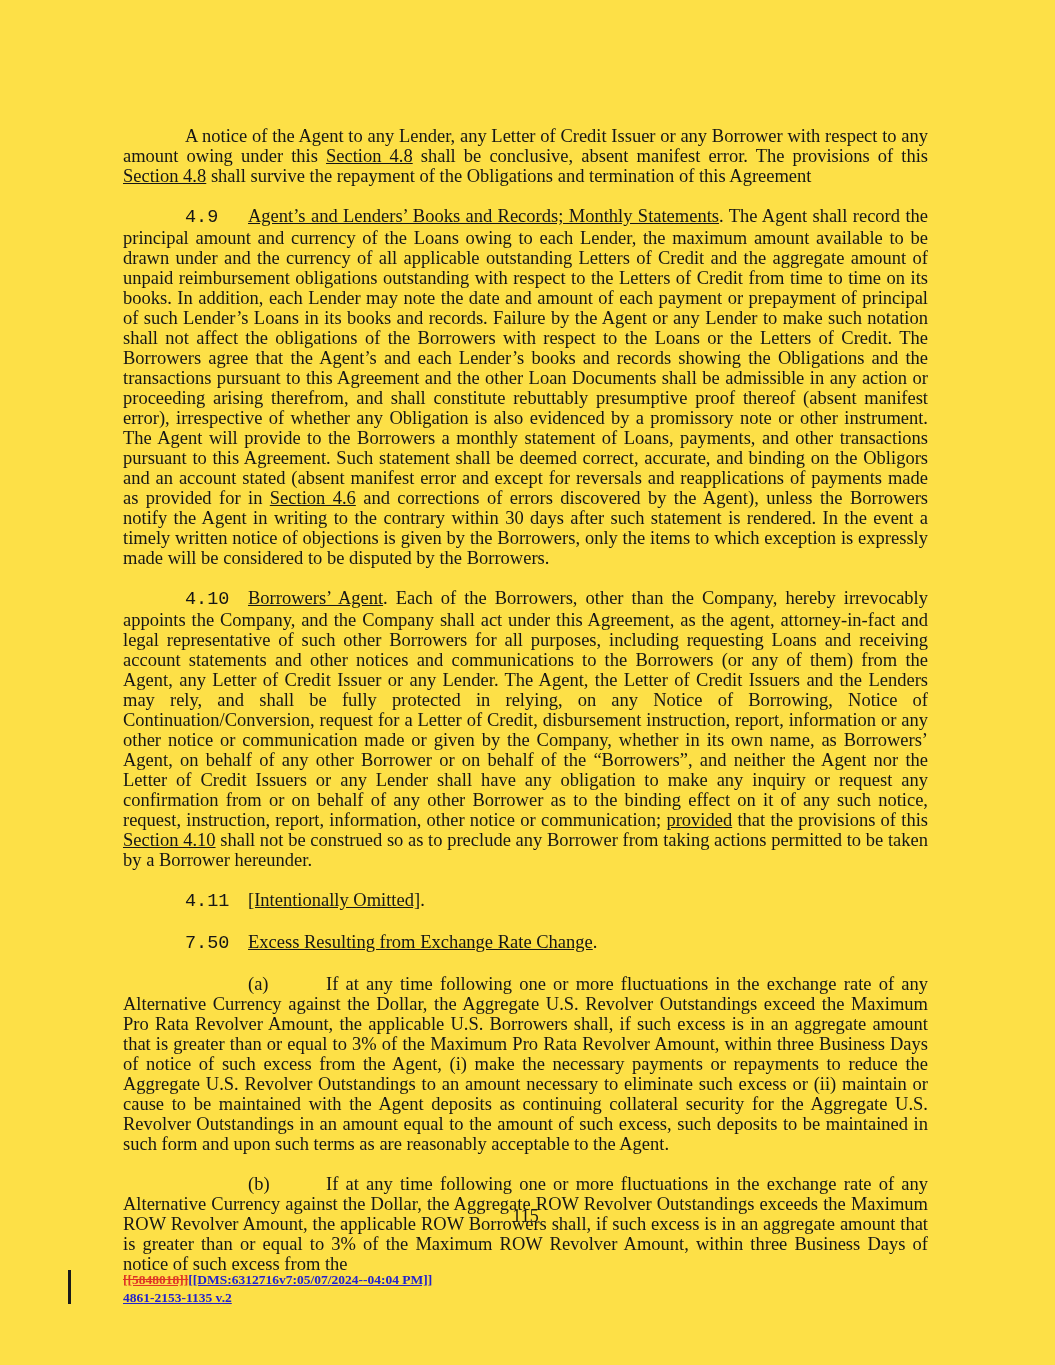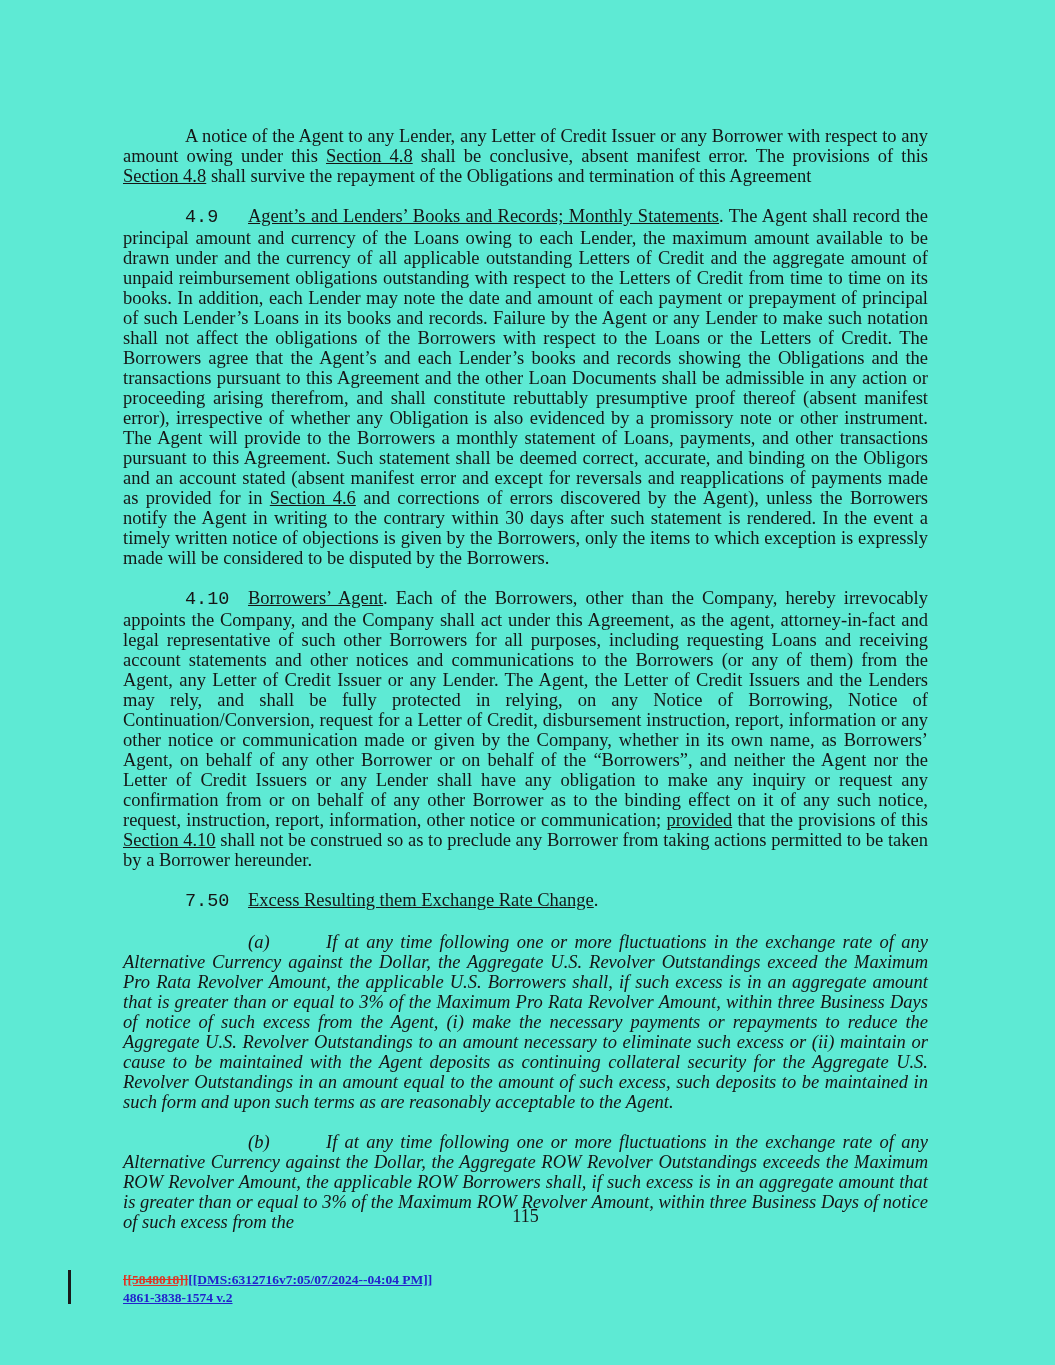--- a/index.html
+++ b/index.html
@@ -1,38 +1,38 @@
 <!DOCTYPE html>
 <html><head>
 <meta charset="utf-8">
 <style>
   * { margin: 0; padding: 0; box-sizing: border-box; }
   html, body { background: #ffffff; }
   .page {
     position: relative;
     width: 1055px;
     height: 1365px;
-    background: #5eead4;
+    background: #fde047;
     font-family: "Liberation Serif", "DejaVu Serif", serif;
     color: #161616;
     overflow: hidden;
   }
   .content {
     position: absolute;
     left: 123px;
     top: 126px;
     width: 805px;
     text-align: justify;
     font-size: 18.5px;
     line-height: 20px;
   }
   .content p { margin: 0 0 20px 0; }
   p.body-para { text-indent: 62px; }
   p.section-para { text-indent: 62px; }
-  p.sub-para { text-indent: 125px; font-style: italic; }
+  p.sub-para { text-indent: 125px; }
   .num { display: inline-block; width: 63px; text-indent: 0; font-family: Liberation Mono, monospace; }
   .sub-num { display: inline-block; width: 78px; text-indent: 0; }
   .u { text-decoration: underline; }
   .page-number {
     position: absolute;
     left: 123px;
     top: 1206px;
     width: 805px;
     text-align: center;
     font-size: 18px;
@@ -59,31 +59,32 @@
 </style>
 </head>
 <body>
 
 <div class="page">
 
   <div class="content">
     <p class="body-para"><span>A notice of the Agent to any Lender, any Letter of Credit Issuer or any Borrower with respect to any amount owing under this </span><span class="u">Section 4.8</span><span> shall be conclusive, absent manifest error.  The provisions of this </span><span class="u">Section 4.8</span><span> shall survive the repayment of the Obligations and termination of this Agreement</span></p>
     <p class="section-para"><span class="num">4.9</span><span class="u">Agent’s and Lenders’ Books and Records; Monthly Statements</span><span>.  The Agent shall record the principal amount and currency of the Loans owing to each Lender, the maximum amount available to be drawn under and the currency of all applicable outstanding Letters of Credit and the aggregate amount of unpaid reimbursement obligations outstanding with respect to the Letters of Credit from time to time on its books.  In addition, each Lender may note the date and amount of each payment or prepayment of principal of such Lender’s Loans in its books and records.  Failure by the Agent or any Lender to make such notation shall not affect the obligations of the Borrowers with respect to the Loans or the Letters of Credit.  The Borrowers agree that the Agent’s and each Lender’s books and records showing the Obligations and the transactions pursuant to this Agreement and the other Loan Documents shall be admissible in any action or proceeding arising therefrom, and shall constitute rebuttably presumptive proof thereof (absent manifest error), irrespective of whether any Obligation is also evidenced by a promissory note or other instrument.  The Agent will provide to the Borrowers a monthly statement of Loans, payments, and other transactions pursuant to this Agreement.  Such statement shall be deemed correct, accurate, and binding on the Obligors and an account stated (absent manifest error and except for reversals and reapplications of payments made as provided for in </span><span class="u">Section 4.6</span><span> and corrections of errors discovered by the Agent), unless the Borrowers notify the Agent in writing to the contrary within 30 days after such statement is rendered.  In the event a timely written notice of objections is given by the Borrowers, only the items to which exception is expressly made will be considered to be disputed by the Borrowers.</span></p>
     <p class="section-para"><span class="num">4.10</span><span class="u">Borrowers’ Agent</span><span>.  Each of the Borrowers, other than the Company, hereby irrevocably appoints the Company, and the Company shall act under this Agreement, as the agent, attorney-in-fact and legal representative of such other Borrowers for all purposes, including requesting Loans and receiving account statements and other notices and communications to the Borrowers (or any of them) from the Agent, any Letter of Credit Issuer or any Lender.  The Agent, the Letter of Credit Issuers and the Lenders may rely, and shall be fully protected in relying, on any Notice of Borrowing, Notice of Continuation/Conversion, request for a Letter of Credit, disbursement instruction, report, information or any other notice or communication made or given by the Company, whether in its own name, as Borrowers’ Agent, on behalf of any other Borrower or on behalf of the “Borrowers”, and neither the Agent nor the Letter of Credit Issuers or any Lender shall have any obligation to make any inquiry or request any confirmation from or on behalf of any other Borrower as to the binding effect on it of any such notice, request, instruction, report, information, other notice or communication; </span><span class="u">provided</span><span> that the provisions of this </span><span class="u">Section 4.10</span><span> shall not be construed so as to preclude any Borrower from taking actions permitted to be taken by a Borrower hereunder.</span></p>
-    <p class="section-para"><span class="num">7.50</span><span class="u">Excess Resulting them Exchange Rate Change</span><span>.</span></p>
+    <p class="section-para"><span class="num">4.11</span><span class="u">[Intentionally Omitted]</span><span>.</span></p>
+    <p class="section-para"><span class="num">7.50</span><span class="u">Excess Resulting from Exchange Rate Change</span><span>.</span></p>
     <p class="sub-para"><span class="sub-num">(a)</span><span>If at any time following one or more fluctuations in the exchange rate of any Alternative Currency against the Dollar, the Aggregate U.S. Revolver Outstandings exceed the Maximum Pro Rata Revolver Amount, the applicable U.S. Borrowers shall, if such excess is in an aggregate amount that is greater than or equal to 3% of the Maximum Pro Rata Revolver Amount, within three Business Days of notice of such excess from the Agent, (i) make the necessary payments or repayments to reduce the Aggregate U.S. Revolver Outstandings to an amount necessary to eliminate such excess or (ii) maintain or cause to be maintained with the Agent deposits as continuing collateral security for the Aggregate U.S. Revolver Outstandings in an amount equal to the amount of such excess, such deposits to be maintained in such form and upon such terms as are reasonably acceptable to the Agent.</span></p>
     <p class="sub-para"><span class="sub-num">(b)</span><span>If at any time following one or more fluctuations in the exchange rate of any Alternative Currency against the Dollar, the Aggregate ROW Revolver Outstandings exceeds the Maximum ROW Revolver Amount, the applicable ROW Borrowers shall, if such excess is in an aggregate amount that is greater than or equal to 3% of the Maximum ROW Revolver Amount, within three Business Days of notice of such excess from the</span></p>
   </div>
 
   <div class="page-number">115</div>
 
   <div class="change-bar"></div>
 
   <div class="footer">
     <div>
       <span class="del-text" style="color: rgb(223, 53, 38);">[[5848018]]</span><span class="ins-text" style="color: rgb(34, 34, 204);">[[DMS:6312716v7:05/07/2024--04:04 PM]]</span>
     </div>
     <div>
-      <span class="ins-text" style="color: rgb(34, 34, 204);">4861-3838-1574 v.2</span>
+      <span class="ins-text" style="color: rgb(34, 34, 204);">4861-2153-1135 v.2</span>
     </div>
   </div>
 
 </div>
 
 </body></html>

